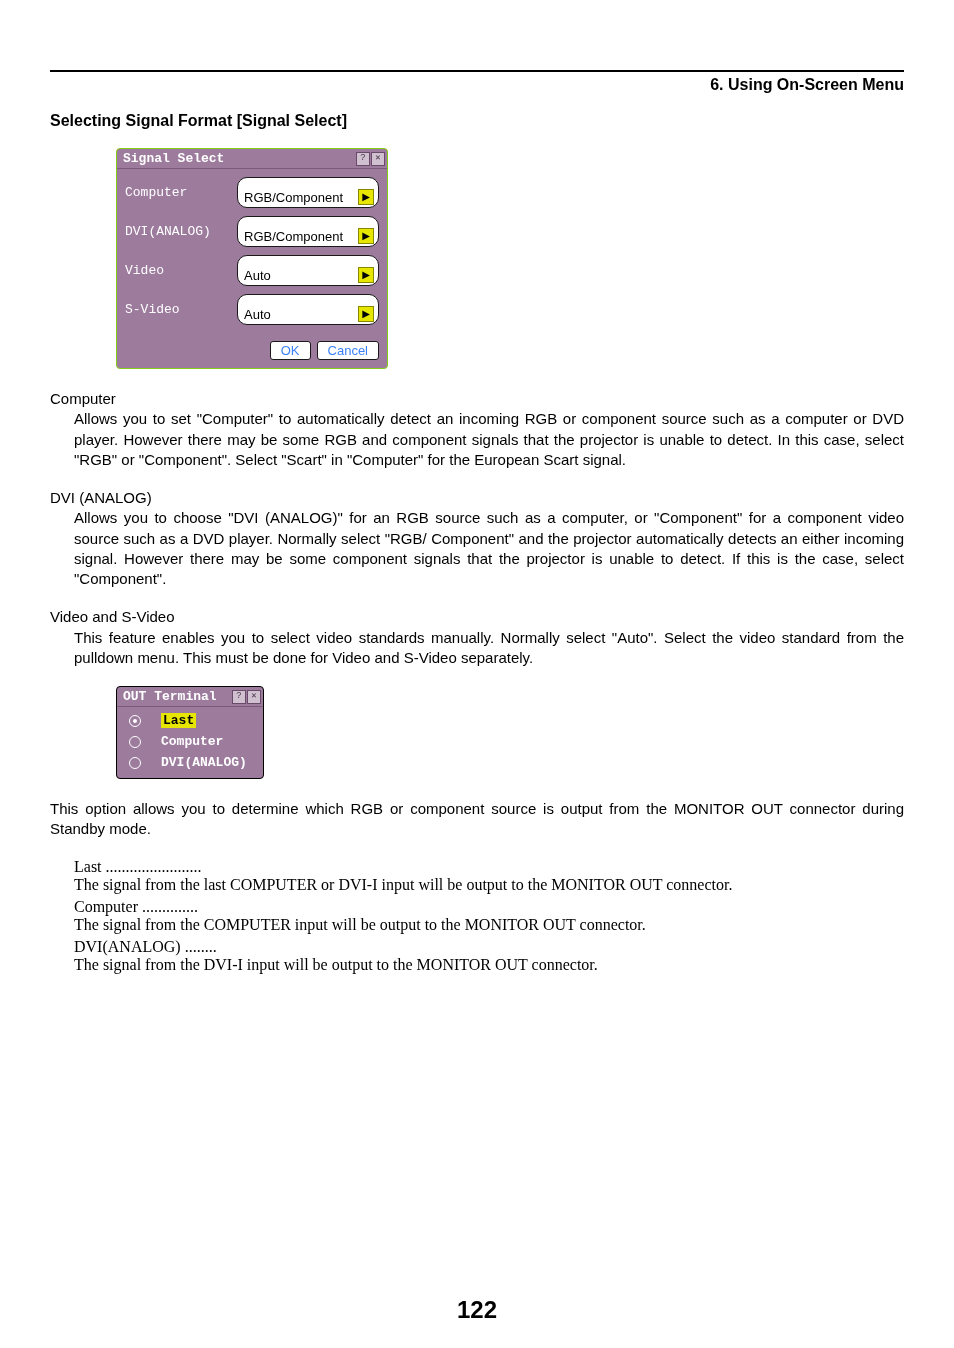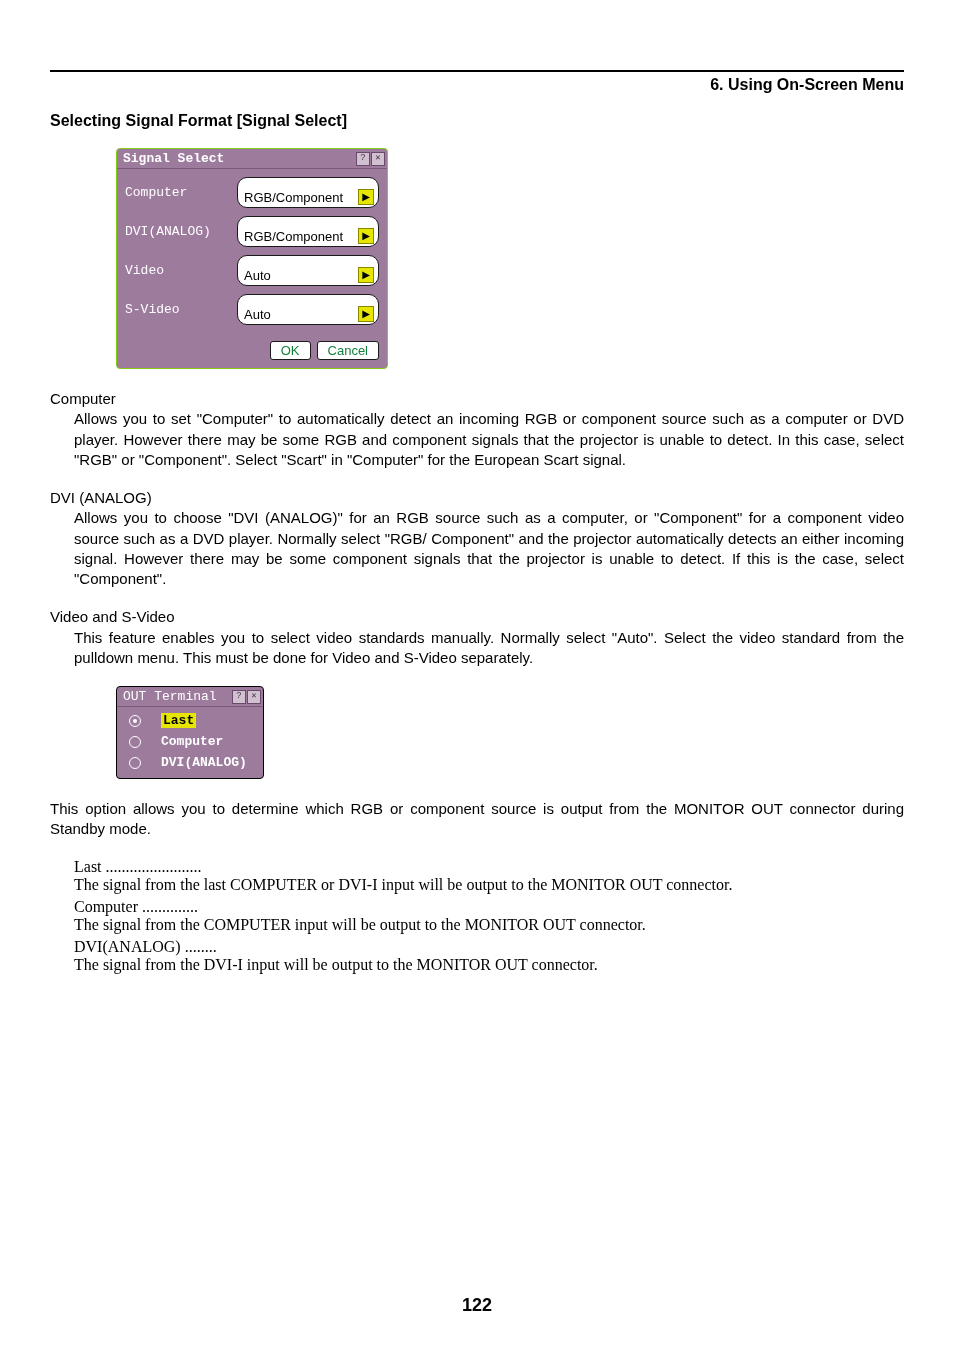--- a/index.html
+++ b/index.html
@@ -106,21 +106,21 @@
     line-height: 1;
   }
   .dialog-buttons {
     display: flex;
     justify-content: flex-end;
     gap: 6px;
     padding: 0 8px 8px 8px;
   }
   .dlg-btn {
     background: #fff;
-    color: #15803d;
+    color: #3b82f6;
     border: 1px solid #1a1a1a;
     border-radius: 3px;
     padding: 1px 10px;
     font-family: Arial, Helvetica, sans-serif;
     font-size: 13px;
   }
   .body-text {
     margin-bottom: 18px;
     line-height: 1.35;
   }
@@ -184,26 +184,26 @@
     margin-bottom: 4px;
     flex-direction: column;
   }
   .def-list-term {
     width: 150px;
     white-space: nowrap;
     overflow: hidden;
   }
   .page-number {
     position: absolute;
-    bottom: 32px;
+    bottom: 24px;
     left: 0;
     width: 100%;
     text-align: center;
     font-weight: bold;
-    font-size: 18px;
+    font-size: 24px;
   }
 </style>
 </head>
 <body>
 
 <div class="page">
 
   <div class="hr-line"></div>
   <div class="section-header">6. Using On-Screen Menu</div>
 
@@ -264,21 +264,21 @@
   </div>
 
   <div class="body-text">
     <span class="def-term">Video and S-Video</span>
     <span class="def-body">This feature enables you to select video standards manually. Normally select "Auto". Select the video standard from the pulldown menu. This must be done for Video and S-Video separately.</span>
   </div>
 
 
   <div class="out-dialog">
     <div class="dialog-titlebar">
-      <span style="font-weight:normal;text-align:right;">OUT Terminal</span>
+      <span style="font-weight:bold;text-align:right;">OUT Terminal</span>
       <div class="dialog-titlebar-icons">
         <div class="tb-icon">?</div>
         <div class="tb-icon">✕</div>
       </div>
     </div>
     <div class="out-body">
       <div class="radio-row">
         <span class="radio-circle">
             <span class="radio-dot"></span>
           </span>

